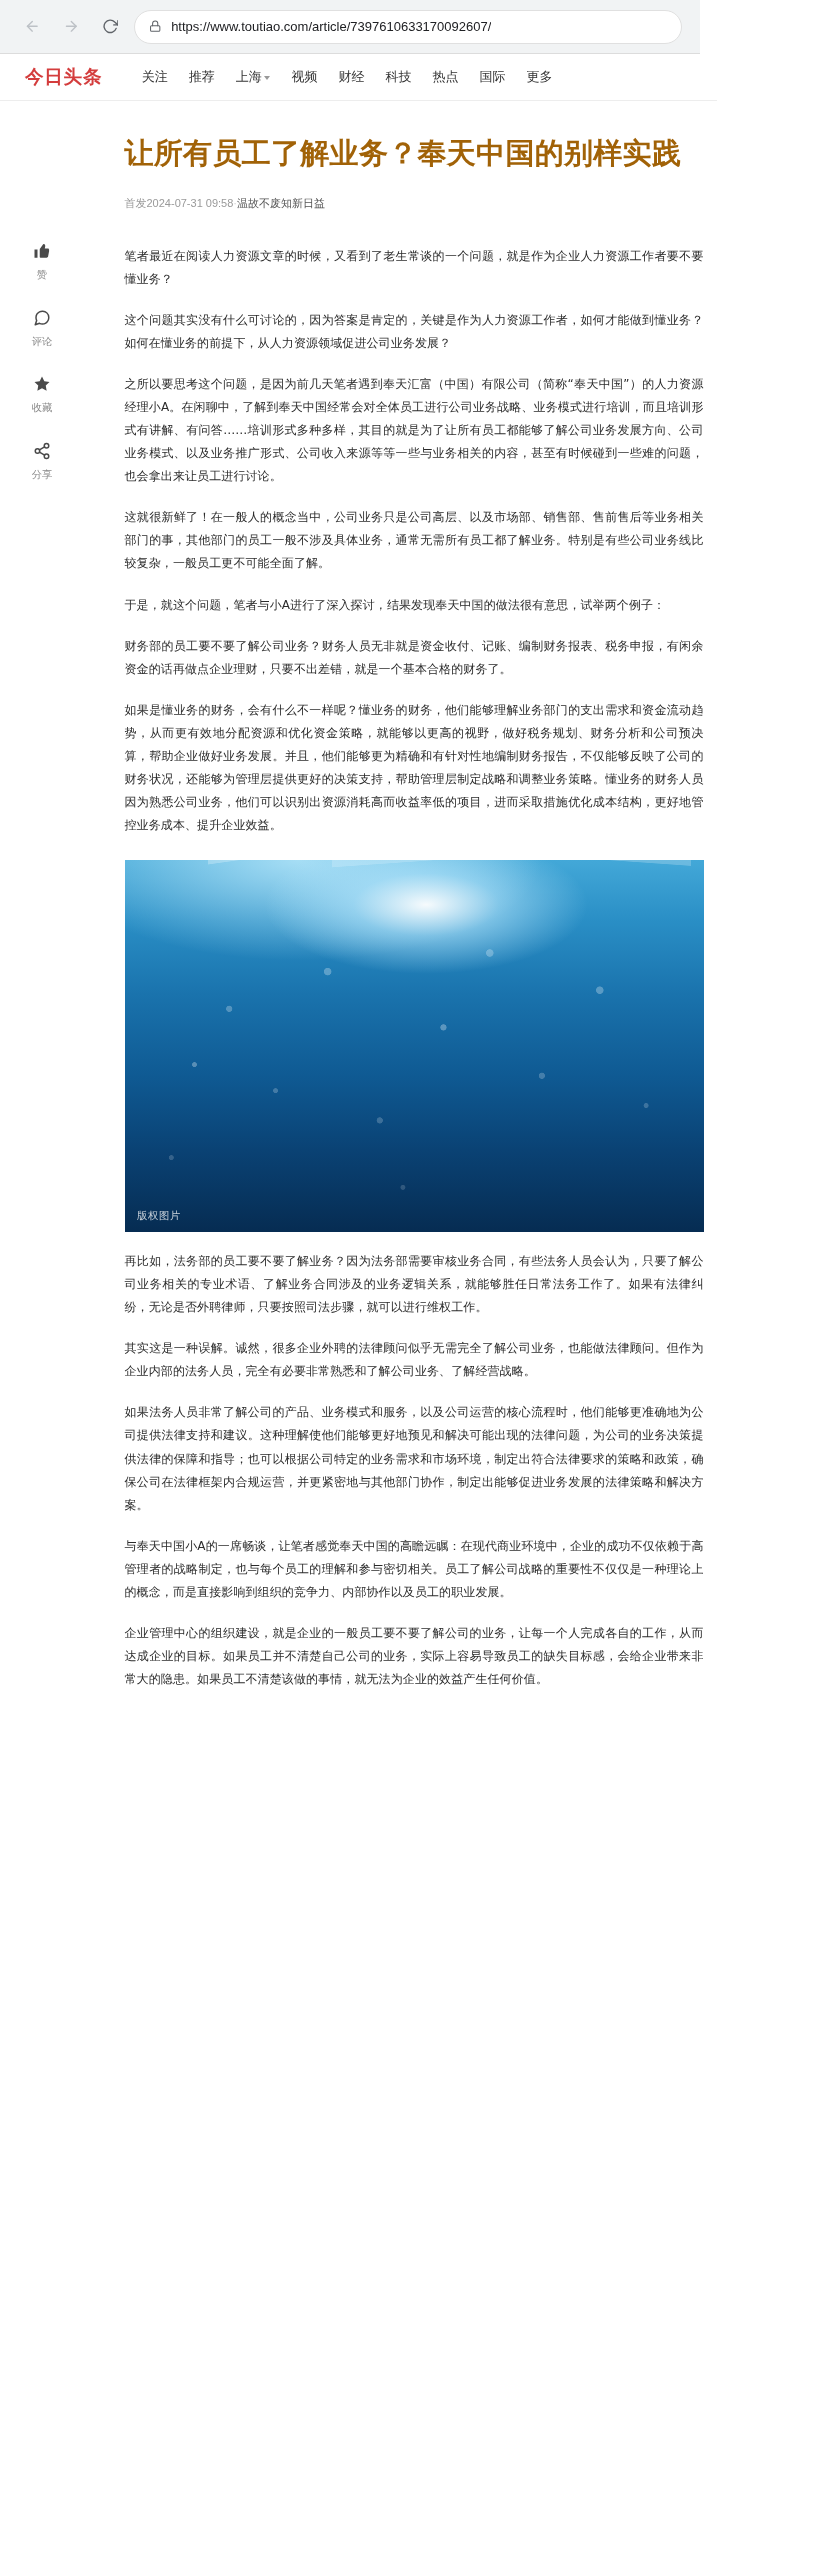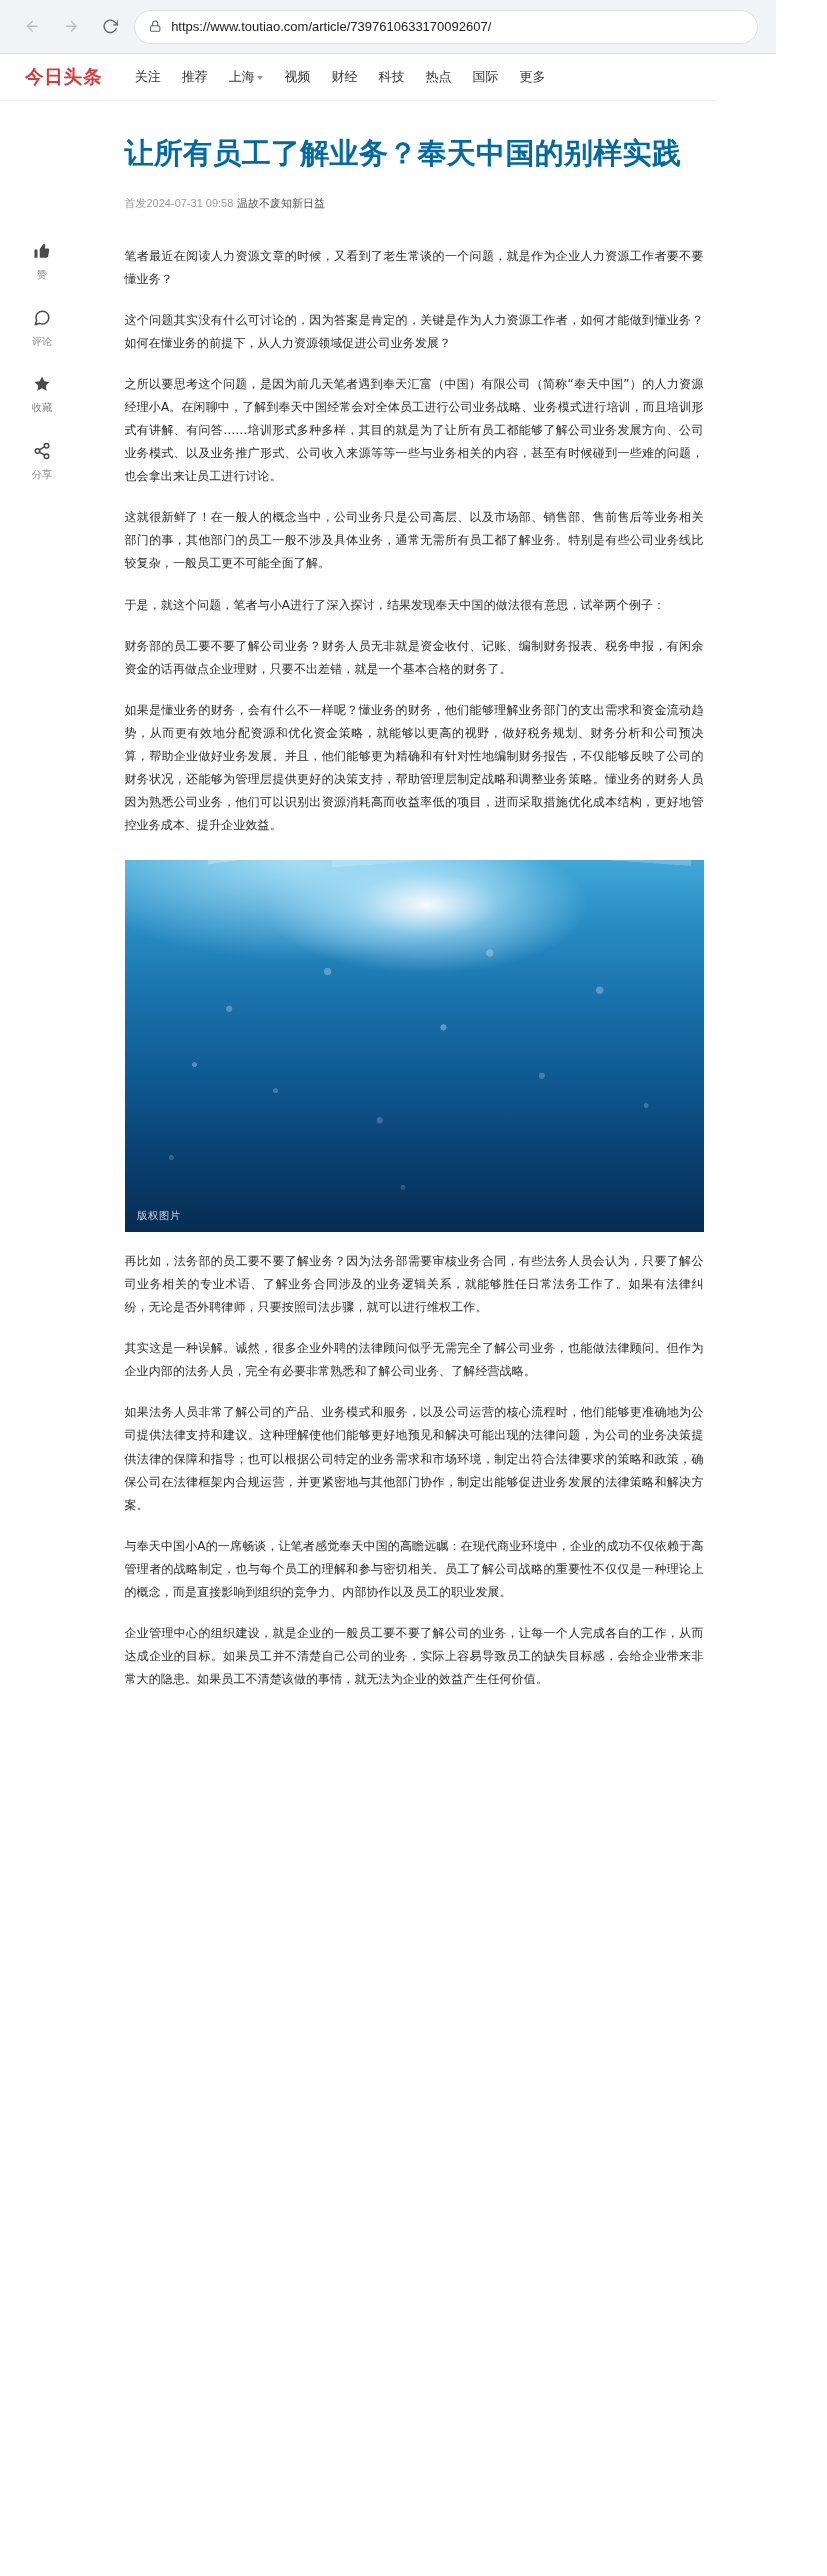--- a/index.html
+++ b/index.html
@@ -5,21 +5,21 @@
   * { box-sizing: border-box; margin: 0; padding: 0; }
   html, body {
     width: 828px;
     background: #ffffff;
     font-family: "Liberation Sans", sans-serif;
   }
   body { width: 828px; height: 2576px; position: relative; overflow: hidden; }
 
   
   .browser-chrome {
-    width: 776px;
+    width: 700px;
     background: #f1f3f4;
     border-bottom: 0.7px solid #dcdcdc;
     padding: 9.7px 0 9.7px 0;
   }
   .nav-row {
     display: flex;
     align-items: center;
     padding: 0 18px;
     gap: 9.7px;
   }
@@ -55,21 +55,21 @@
 
   
   .site-header {
     width: 717px;
     background: #ffffff;
     border-bottom: 0.7px solid #ededed;
     height: 47px;
     display: flex;
     align-items: center;
     padding: 0 25px;
-    gap: 9px;
+    gap: 16px;
   }
   .logo {
     font-size: 18.6px;
     font-weight: bold;
     color: #d43d3d;
     letter-spacing: 0.7px;
     margin-right: 23.5px;
     white-space: nowrap;
     font-family: "DejaVu Sans", sans-serif;
   }
@@ -126,21 +126,21 @@
 
   .article {
     margin: 0 auto;
     width: 579px;
     padding: 32px 0 41px 0;
   }
   .article-title {
     font-size: 29px;
     line-height: 1.42;
     font-weight: bold;
-    color: #0369a1;
+    color: #a16207;
     font-family: "DejaVu Sans", sans-serif;
     letter-spacing: 0.3px;
   }
   .byline {
     margin-top: 21px;
     display: flex;
     align-items: center;
     gap: 0;
     font-size: 11px;
     color: #9a9a9a;

